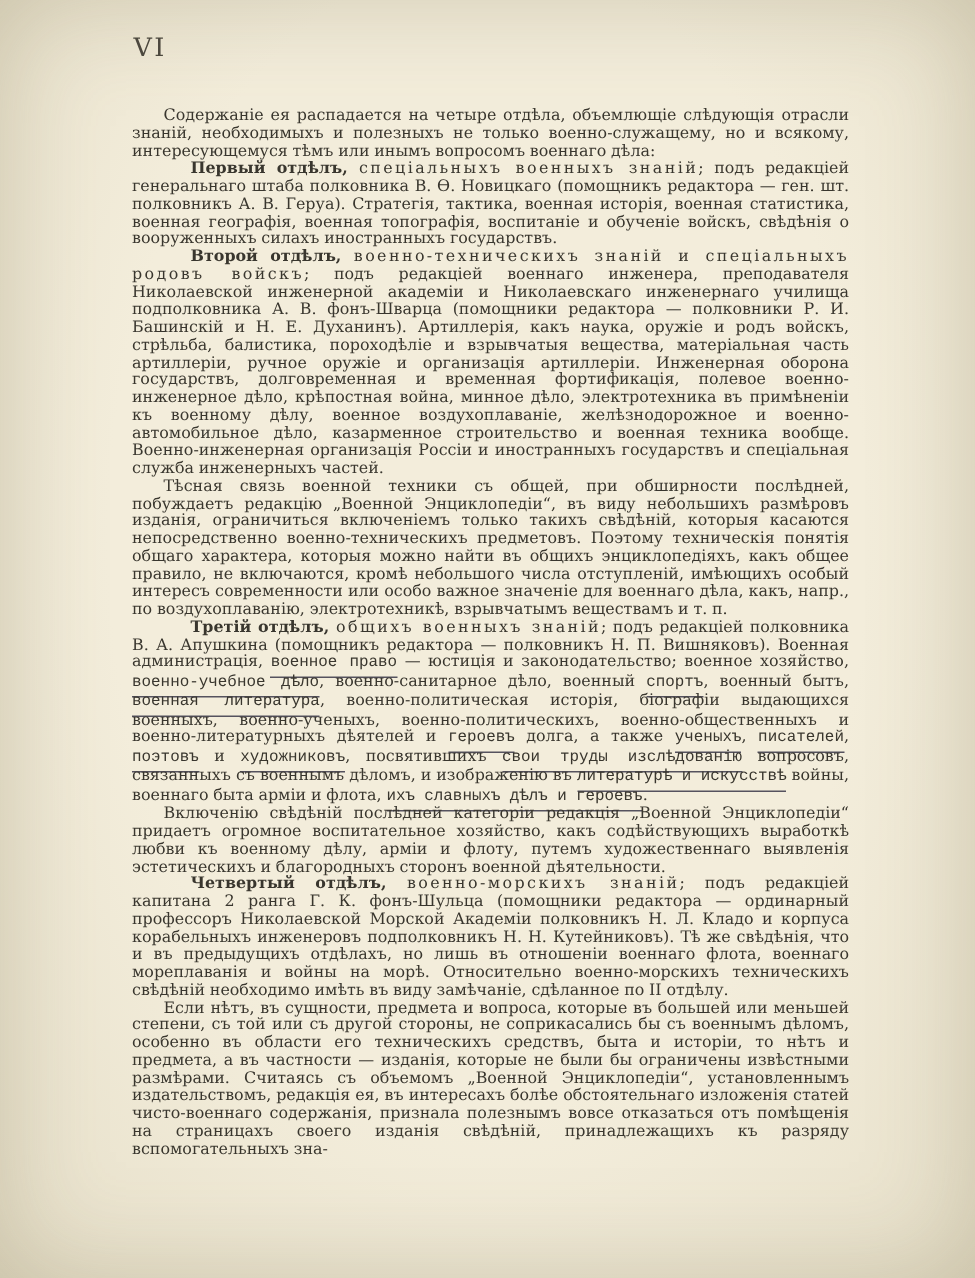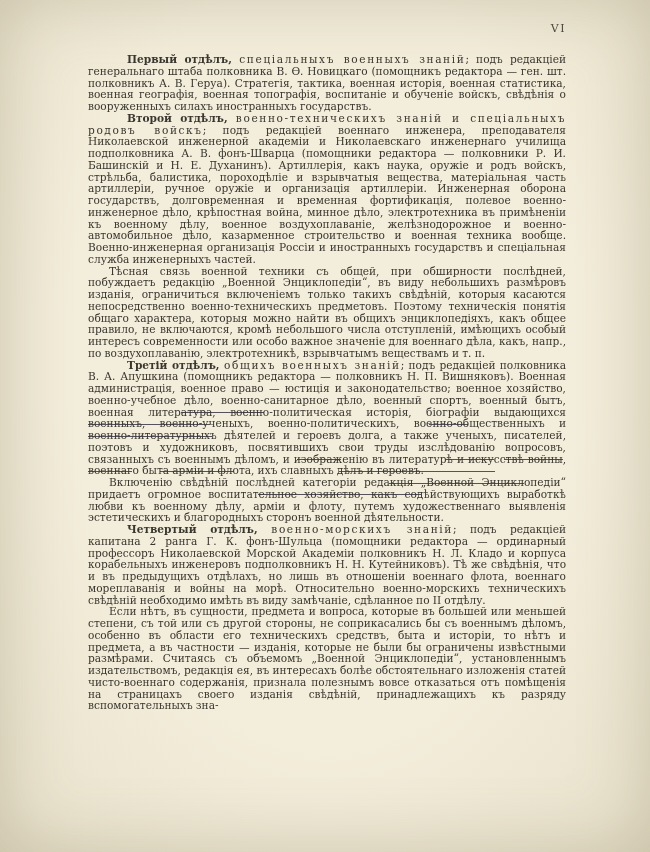--- a/index.html
+++ b/index.html
@@ -12,45 +12,46 @@
   .page{
     position:absolute; inset:0;
     background:radial-gradient(ellipse at 50% 42%, var(--paper,#f3eddb) 55%, var(--paper_edge,#e7e0ca) 100%);
     box-shadow:inset 0 0 70px rgba(118,106,72,.28);
   }
   .content{
     position:absolute; left:88px; top:22px; width:478px;
     color:var(--ink,#39362e);
   }
   .pagenum{
-    font-size:11px; letter-spacing:1.5px; color:#4c483e;
-    margin:0 0 19px 1px;
-    text-align:right;
+    font-size:17px; letter-spacing:1.5px; color:#4c483e;
+    margin:0 0 30px 1px;
   }
   .para{
     font-size:10.6px; line-height:11.75px;
     text-align:justify; text-indent:21px;
     color:var(--ink,#39362e);
     word-spacing:-0.2px;
   }
   .b{ font-weight:bold;margin-left:18px; }
   .i{ }
   .sp{ letter-spacing:1.6px; }
   .u{
     border-bottom:1.2px solid var(--pencil,#55525e);
-    padding-bottom:18px;
+    padding-bottom:3px;
+    font-family:Liberation Mono, monospace;
   }
 </style>
 </head>
 <body>
 
 <div class="page">
   <div class="content">
     <div class="pagenum">VI</div>
     <div id="text-body">
+        <p class="para"><span>Содержаніе ея распадается на четыре отдѣла, объемлющіе слѣдующія отрасли знаній, необходимыхъ и полезныхъ не только военно-служащему, но и всякому, интересующемуся тѣмъ или инымъ вопросомъ военнаго дѣла:</span></p>
         <p class="para"><span class="b">Первый отдѣлъ, </span><span class="sp">спеціальныхъ военныхъ знаній</span><span>; подъ редакціей генеральнаго штаба полковника </span><span class="i">В. Ѳ. Новицкаго</span><span> (помощникъ редактора — ген. шт. полковникъ </span><span class="i">А. В. Геруа</span><span>). Стратегія, тактика, военная исторія, военная статистика, военная географія, военная топографія, воспитаніе и обученіе войскъ, свѣдѣнія о вооруженныхъ силахъ иностранныхъ государствъ.</span></p>
         <p class="para"><span class="b">Второй отдѣлъ, </span><span class="sp">военно-техническихъ знаній и спеціальныхъ родовъ войскъ</span><span>; подъ редакціей военнаго инженера, преподавателя Николаевской инженерной академіи и Николаевскаго инженернаго училища подполковника </span><span class="i">А. В. фонъ-Шварца</span><span> (помощники редактора — полковники </span><span class="i">Р. И. Башинскій</span><span> и </span><span class="i">Н. Е. Духанинъ</span><span>). Артиллерія, какъ наука, оружіе и родъ войскъ, стрѣльба, балистика, пороходѣліе и взрывчатыя вещества, матеріальная часть артиллеріи, ручное оружіе и организація артиллеріи. Инженерная оборона государствъ, долговременная и временная фортификація, полевое военно-инженерное дѣло, крѣпостная война, минное дѣло, электротехника въ примѣненіи къ военному дѣлу, военное воздухоплаваніе, желѣзнодорожное и военно-автомобильное дѣло, казарменное строительство и военная техника вообще. Военно-инженерная организація Россіи и иностранныхъ государствъ и спеціальная служба инженерныхъ частей.</span></p>
         <p class="para"><span>Тѣсная связь военной техники съ общей, при обширности послѣдней, побуждаетъ редакцію „Военной Энциклопедіи“, въ виду небольшихъ размѣровъ изданія, ограничиться включеніемъ только такихъ свѣдѣній, которыя касаются непосредственно военно-техническихъ предметовъ. Поэтому техническія понятія общаго характера, которыя можно найти въ общихъ энциклопедіяхъ, какъ общее правило, не включаются, кромѣ небольшого числа отступленій, имѣющихъ особый интересъ современности или особо важное значеніе для военнаго дѣла, какъ, напр., по воздухоплаванію, электротехникѣ, взрывчатымъ веществамъ и т. п.</span></p>
         <p class="para"><span class="b">Третій отдѣлъ, </span><span class="sp">общихъ военныхъ знаній</span><span>; подъ редакціей полковника </span><span class="i">В. А. Апушкина</span><span> (помощникъ редактора — полковникъ </span><span class="i">Н. П. Вишняковъ</span><span>). Военная администрація, </span><span class="u">военное право</span><span> — юстиція и законодательство; военное хозяйство, </span><span class="u">военно-учебное дѣло</span><span>, военно-санитарное дѣло, военный </span><span class="u">спортъ</span><span>, военный бытъ, </span><span class="u">военная литература</span><span>, военно-политическая исторія, біографіи выдающихся военныхъ, военно-ученыхъ, военно-политическихъ, военно-общественныхъ и военно-литературныхъ дѣятелей и </span><span class="u">героевъ</span><span> долга, а также </span><span class="u">ученыхъ</span><span>, </span><span class="u">писателей</span><span>, </span><span class="u">поэтовъ</span><span> и </span><span class="u">художниковъ</span><span>, посвятившихъ </span><span class="u">свои труды изслѣдованію</span><span> вопросовъ, связанныхъ съ военнымъ дѣломъ, и изображенію въ </span><span class="u">литературѣ и искусствѣ</span><span> войны, военнаго быта арміи и флота, </span><span class="u">ихъ славныхъ дѣлъ и героевъ</span><span>.</span></p>
         <p class="para"><span>Включенію свѣдѣній послѣдней категоріи редакція „Военной Энциклопедіи“ придаетъ огромное воспитательное хозяйство, какъ содѣйствующихъ выработкѣ любви къ военному дѣлу, арміи и флоту, путемъ художественнаго выявленія эстетическихъ и благородныхъ сторонъ военной дѣятельности.</span></p>
         <p class="para"><span class="b">Четвертый отдѣлъ, </span><span class="sp">военно-морскихъ знаній</span><span>; подъ редакціей капитана 2 ранга </span><span class="i">Г. К. фонъ-Шульца</span><span> (помощники редактора — ординарный профессоръ Николаевской Морской Академіи полковникъ </span><span class="i">Н. Л. Кладо</span><span> и корпуса корабельныхъ инженеровъ подполковникъ </span><span class="i">Н. Н. Кутейниковъ</span><span>). Тѣ же свѣдѣнія, что и въ предыдущихъ отдѣлахъ, но лишь въ отношеніи военнаго флота, военнаго мореплаванія и войны на морѣ. Относительно военно-морскихъ техническихъ свѣдѣній необходимо имѣть въ виду замѣчаніе, сдѣланное по II отдѣлу.</span></p>
         <p class="para"><span>Если нѣтъ, въ сущности, предмета и вопроса, которые въ большей или меньшей степени, съ той или съ другой стороны, не соприкасались бы съ военнымъ дѣломъ, особенно въ области его техническихъ средствъ, быта и исторіи, то нѣтъ и предмета, а въ частности — изданія, которые не были бы ограничены извѣстными размѣрами. Считаясь съ объемомъ „Военной Энциклопедіи“, установленнымъ издательствомъ, редакція ея, въ интересахъ болѣе обстоятельнаго изложенія статей чисто-военнаго содержанія, признала полезнымъ вовсе отказаться отъ помѣщенія на страницахъ своего изданія свѣдѣній, принадлежащихъ къ разряду вспомогательныхъ зна-</span></p>
       </div>
   </div>
 </div>

